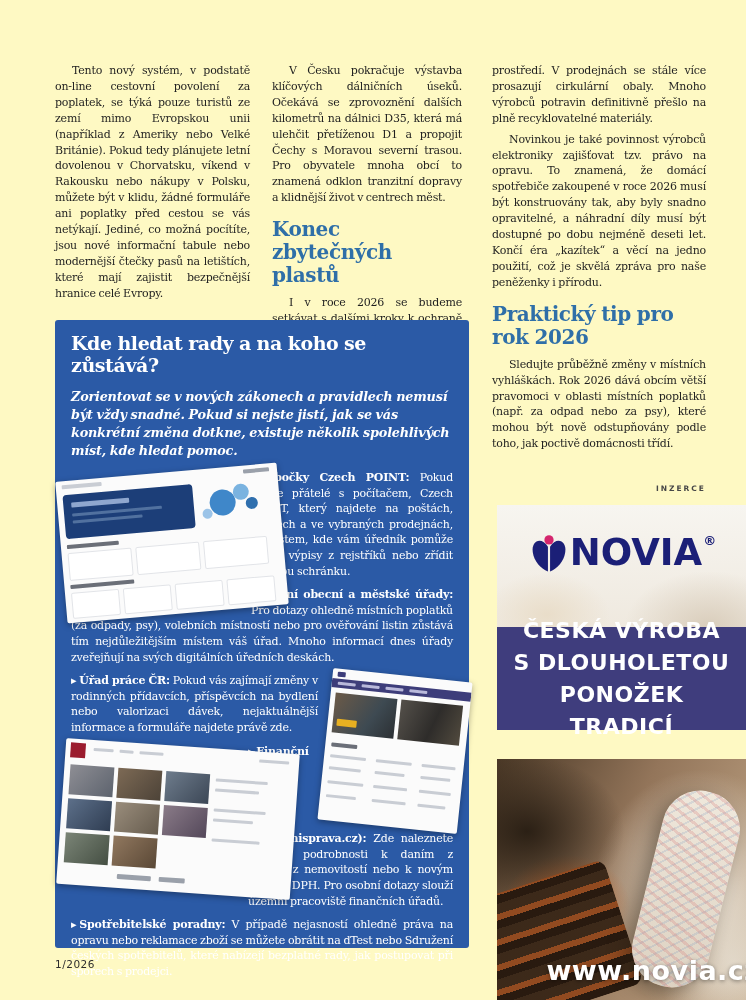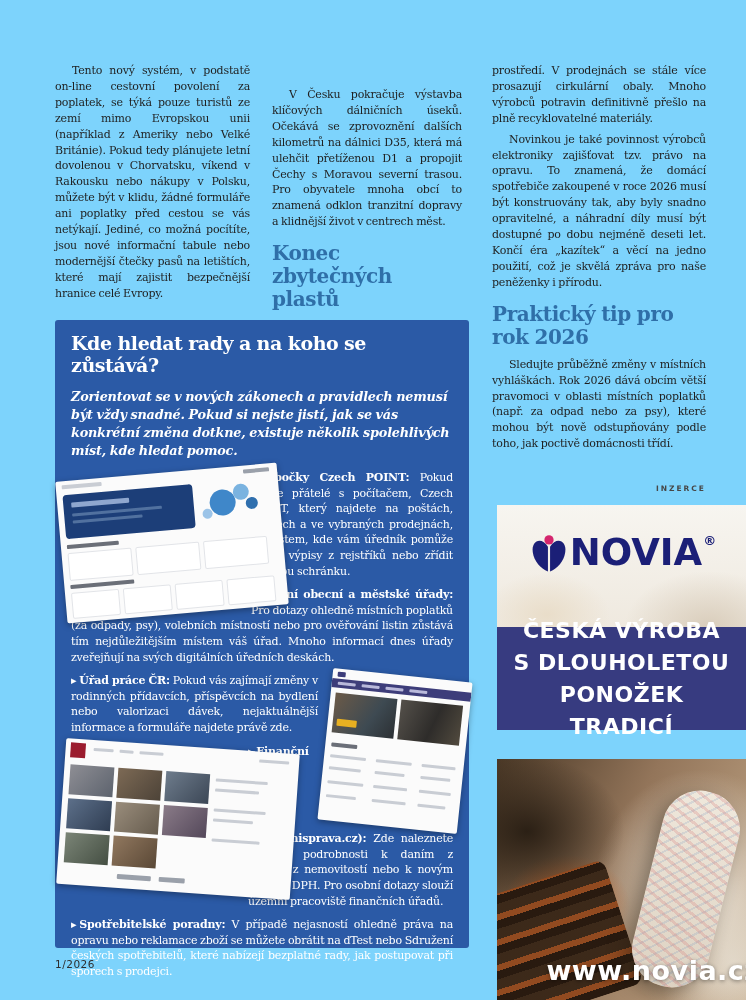--- a/index.html
+++ b/index.html
@@ -1,24 +1,24 @@
 <!DOCTYPE html>
 <html><head>
 <meta charset="utf-8">
 <style>
   html,body{margin:0;padding:0;background:#ffffff;}
-  .page{position:relative;width:746px;height:1000px;background:#7dd3fc;overflow:hidden;
+  .page{position:relative;width:746px;height:1000px;background:#fef9c3;overflow:hidden;
         font-family:"DejaVu Serif", serif;color:#1f1f1f;}
   
   .col{position:absolute;top:63px;font-size:11px;line-height:15.9px;text-align:justify;
        letter-spacing:-0.2px;word-spacing:-0.6px;}
   .col p{margin:0 0 5px 0;}
   .col p.indent{text-indent:17px;}
   .col1{left:55px;width:195px;}
-  .col2{left:272px;width:190px;margin-top:24px;}
+  .col2{left:272px;width:190px;}
   .col3{left:492px;width:214px;}
   h2.art{font-family:"DejaVu Serif", serif;font-weight:bold;color:#2f6fa8;
          font-size:20px;line-height:23px;margin:12px 0 8px 0;text-align:left;
          letter-spacing:-0.4px;}
   .author{ text-align:right;font-size:10.5px;margin-top:4px;}
   .inzerce{position:absolute;left:0;top:484px;width:706px;text-align:right;
            font-family:"DejaVu Sans", sans-serif;font-size:7.5px;font-weight:bold;
            letter-spacing:2px;color:#474747;}
   .footer{position:absolute;left:55px;top:958px;font-family:"DejaVu Sans", sans-serif;
           font-size:10.5px;color:#2e2e2e;letter-spacing:0.5px;}

